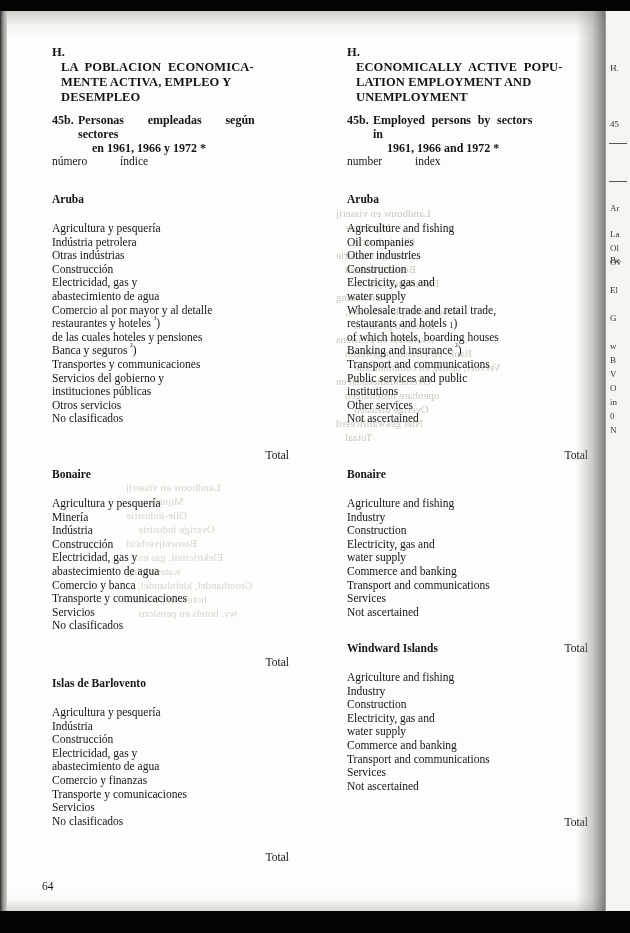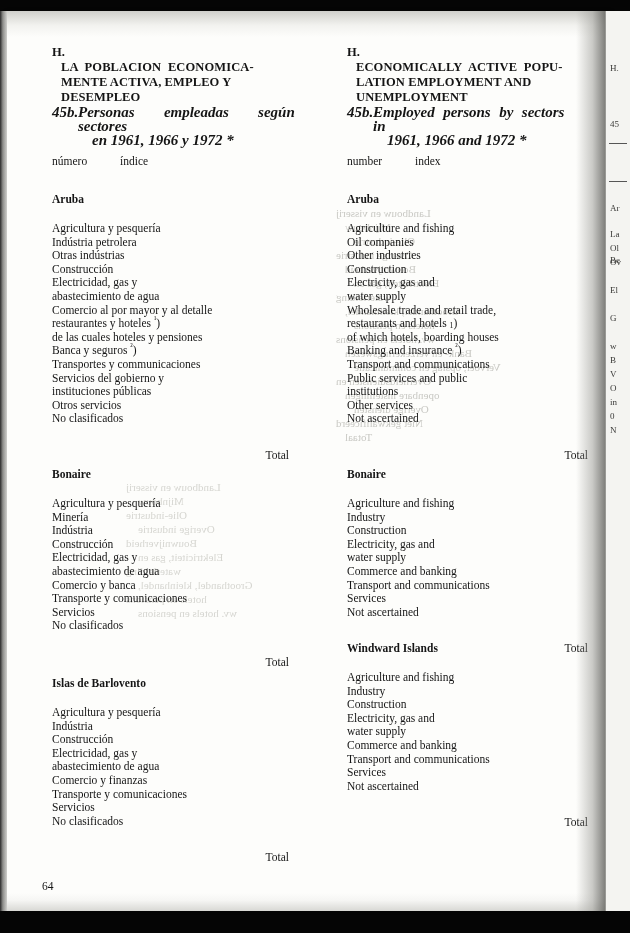--- a/index.html
+++ b/index.html
@@ -151,25 +151,24 @@
     text-align: justify;
     text-align-last: justify;
   }
   .sec-head .htext .nj {
     display: block;
   }
 
   
   .caption {
     position: absolute;
-    top: 94px;
+    top: 102px;
     font-weight: bold;
-    font-size: 15px;
+    font-size: 12px;
     line-height: 14px;
-    font-style: italic;
   }
   .caption .num {
     display: inline-block;
     width: 26px;
     vertical-align: top;
   }
   .caption .ctext {
     display: inline-block;
     width: calc(100% - 28px);
     vertical-align: top;

